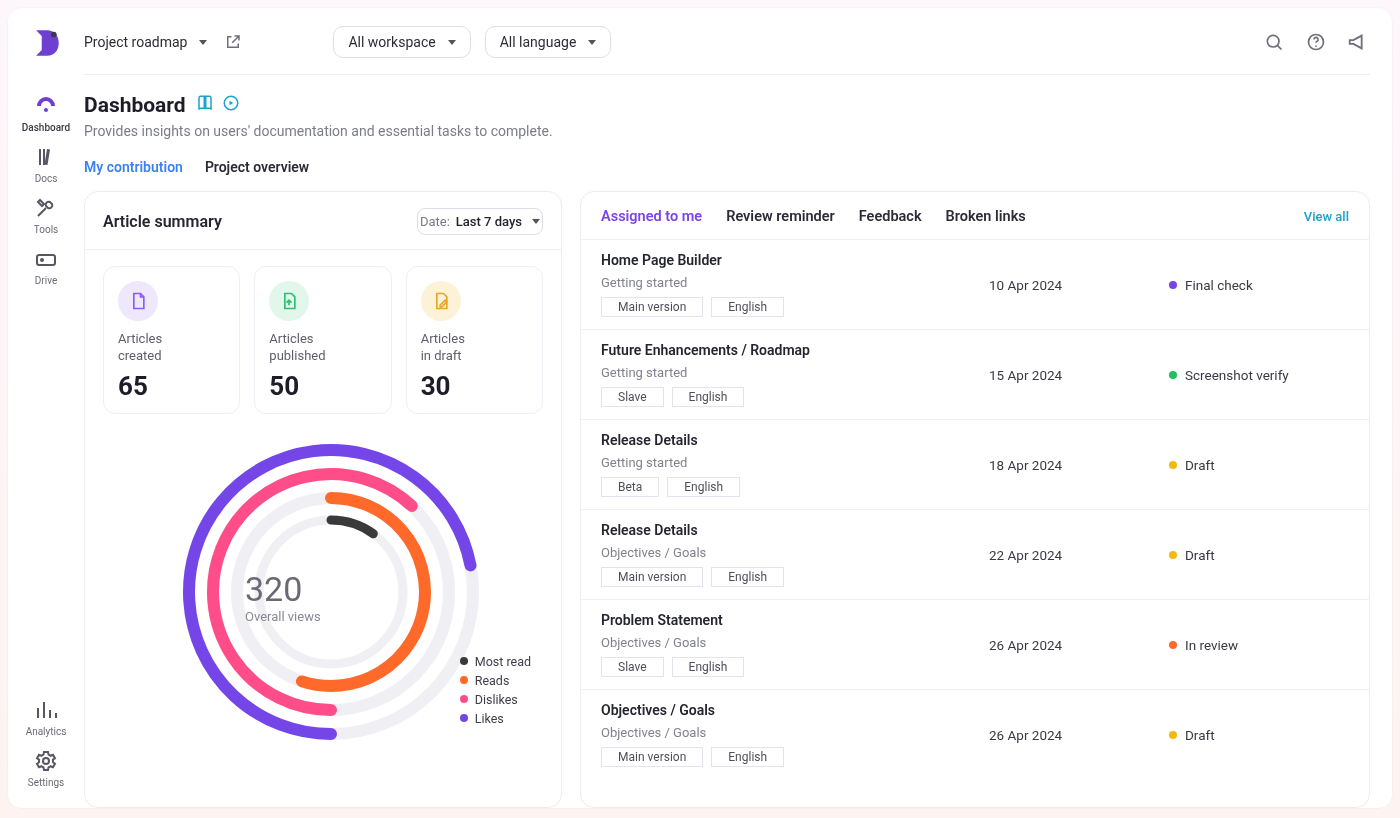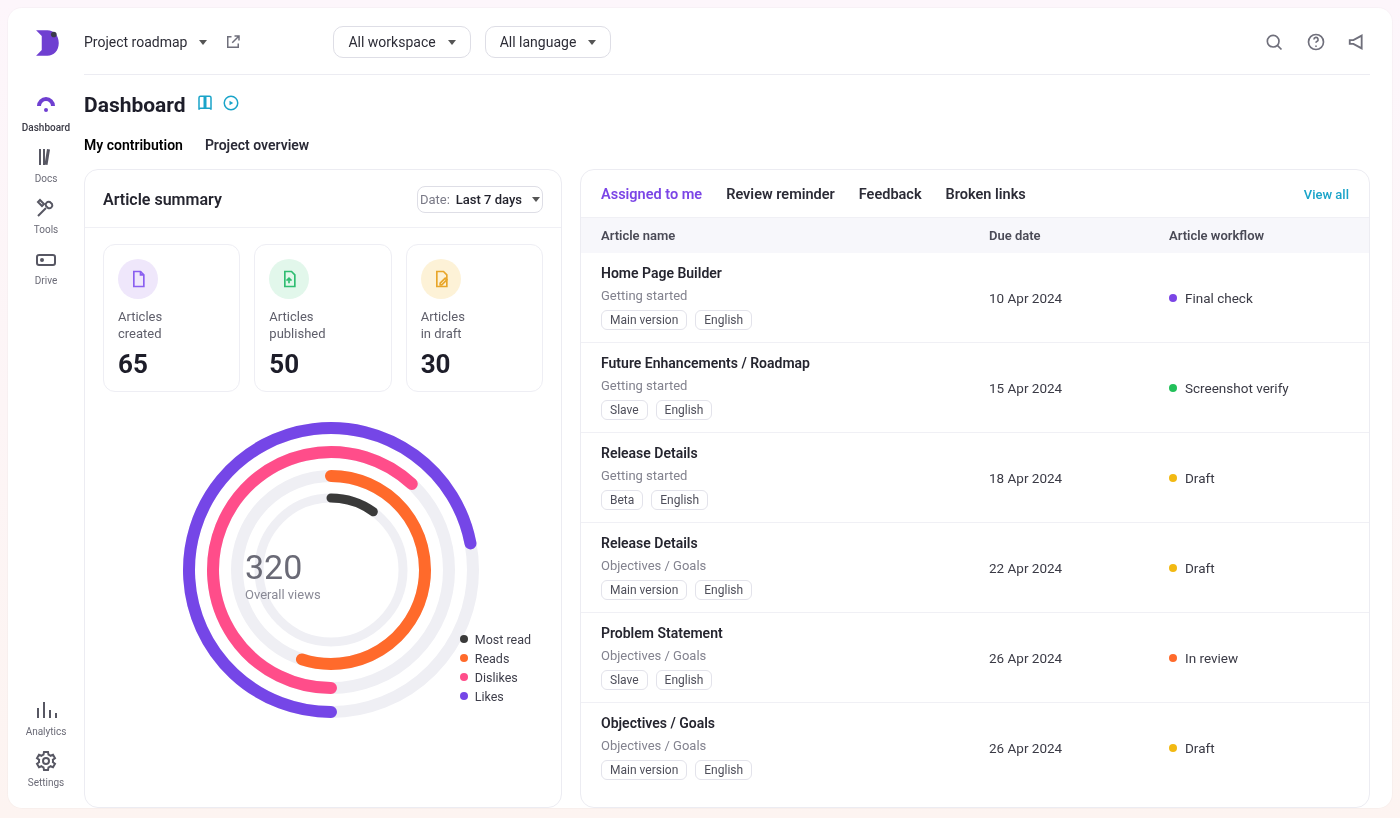--- a/index.html
+++ b/index.html
@@ -86,21 +86,21 @@
   
   .page-head { padding: 18px 0 8px; }
   .page-head h1 { font-size: 21px; font-weight: 700; color:#1d1d29; display:flex; align-items:center; gap:10px;}
   .page-head .subtitle { font-size: 14px; color:#7c7c89; margin-top:6px; }
   .head-icons { display:flex; gap:8px; }
   .head-icons span { color:#1aa4c9; }
 
   
   .page-tabs { display:flex; gap:22px; margin:12px 0 16px; font-size:14px; }
   .page-tab { cursor:pointer; color:#2b2b37; font-weight:600; }
-  .page-tab.active { color:#000000; }
+  .page-tab.active { color:#3b82f6; }
 
   
   .panes { display:flex; gap:18px; flex:1; overflow:hidden; }
   .card {
     background:#fff;
     border:1px solid #ececf2;
     border-radius:14px;
   }
   .left-card { width: 478px; display:flex; flex-direction:column; }
   .right-card { flex:1; display:flex; flex-direction:column; }
@@ -170,21 +170,21 @@
     display:grid; grid-template-columns: 1fr 180px 180px;
     padding:12px 20px 12px; border-bottom:1px solid #f0f0f5;
     align-items:center; font-size:13.5px;
   }
   .tbl-row:last-child { border-bottom:none; }
   .art-name { font-weight:600; color:#25252f; font-size:14px; }
   .art-cat  { font-size:13px; color:#82828e; margin-top:7px; }
   .tag-row  { display:flex; gap:8px; margin-top:7px; }
   .tag {
     font-size:12px; color:#4f4f5b; background:#fff;
-    border:1px solid #e3e3eb; border-radius:6px; padding:2px 8px;
+    border:1px solid #e3e3eb; border-radius:0; padding:2px 16px;
   }
   .due { color:#3a3a45; }
   .wf { display:flex; align-items:center; gap:8px; color:#3a3a45; }
   .wf-dot { width:8px; height:8px; border-radius:50%; }
 
   .caret-down { width:0; height:0; border-left:4px solid transparent; border-right:4px solid transparent; border-top:5px solid #555; display:inline-block; margin-left:4px; }
 </style>
 </head>
 <body>
 
@@ -311,20 +311,21 @@
               </svg>
           </span>
           <span>
             <svg width="18" height="18" viewBox="0 0 24 24" fill="none" stroke="#1aa4c9" stroke-width="2">
                 <circle cx="12" cy="12" r="9"></circle>
                 <path d="m10 9 5 3-5 3V9z" fill="#1aa4c9" stroke="none"></path>
               </svg>
           </span>
         </span>
       </h1>
+      <p class="subtitle">Provides insights on users' documentation and essential tasks to complete.</p>
     </div>
 
     <div class="page-tabs" id="page-tabs">
         <span class="page-tab active">My contribution</span>
         <span class="page-tab">Project overview</span>
       </div>
 
     <div class="panes">
 
       <div class="card left-card">
@@ -409,25 +410,20 @@
       </div>
 
       <div class="card right-card">
         <div class="right-tabs" id="task-tabs">
             <span class="right-tab active">Assigned to me</span>
             <span class="right-tab">Review reminder</span>
             <span class="right-tab">Feedback</span>
             <span class="right-tab">Broken links</span>
             <span class="view-all">View all</span>
           </div>
-        <div class="tbl-head" id="tbl-head">
-            <div>Article name</div>
-            <div>Due date</div>
-            <div>Article workflow</div>
-          </div>
         <div id="tbl-body">
             <div class="tbl-row">
     <div>
       <div class="art-name">Home Page Builder</div>
       <div class="art-cat">Getting started</div>
       <div class="tag-row">
                   <span class="tag">Main version</span>
                   <span class="tag">English</span>
                 </div>
     </div>

